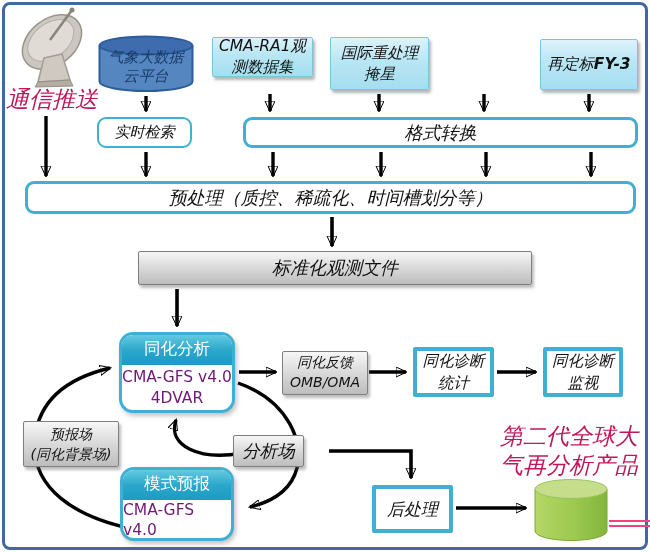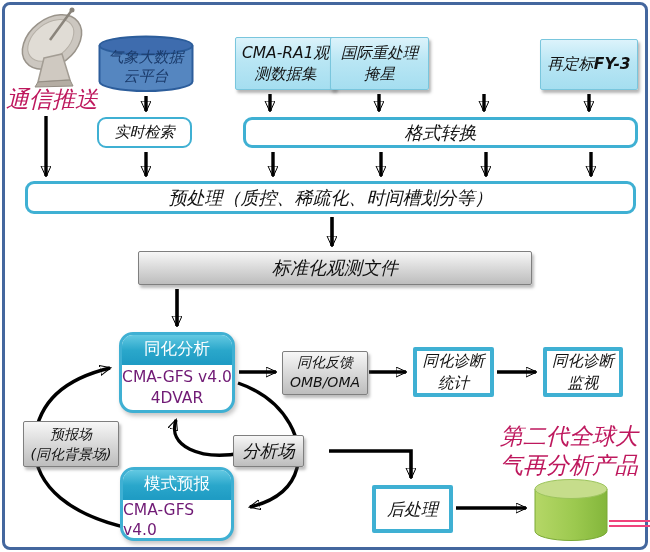--- a/index.html
+++ b/index.html
@@ -107,21 +107,21 @@
 
   <div class="abs" style="left:97px;top:35px;width:98px;height:59px;z-index:2">
     <svg width="98" height="59" viewBox="0 0 98 59">
       <path d="M2.5 10.5 v36 a46.5 9.5 0 0 0 93 0 v-36" fill="#5586c0" stroke="#2c5d9b" stroke-width="2"></path>
       <ellipse cx="49" cy="10.5" rx="46.5" ry="9" fill="#3e6cae" stroke="#2c5d9b" stroke-width="2"></ellipse>
     </svg>
     <div class="abs ctr ml" style="left:0;top:9px;width:98px;height:46px;font-size:15px;color:#1b3b6b;line-height:1.3">气象大数据
 云平台</div>
   </div>
 
-  <div class="abs box-lb ctr ml" style="left:235px;top:37px;width:101px;height:53px">CMA-RA1观
+  <div class="abs box-lb ctr ml" style="left:212px;top:37px;width:101px;height:40px">CMA-RA1观
 测数据集</div>
   <div class="abs box-lb ctr ml" style="left:330px;top:37px;width:99px;height:53px">国际重处理
 掩星</div>
   <div class="abs box-lb ctr" style="left:540px;top:39px;width:98px;height:51px">
     <span>再定标</span>
       <span style="font-weight:700">FY-3</span>
   </div>
 
   <div class="abs box-teal ctr" style="left:97px;top:117px;width:95px;height:31px;border-width:2px;font-size:15px">实时检索</div>
   <div class="abs box-teal ctr" style="left:243px;top:117px;width:395px;height:31px;border-width:3px">格式转换</div>

